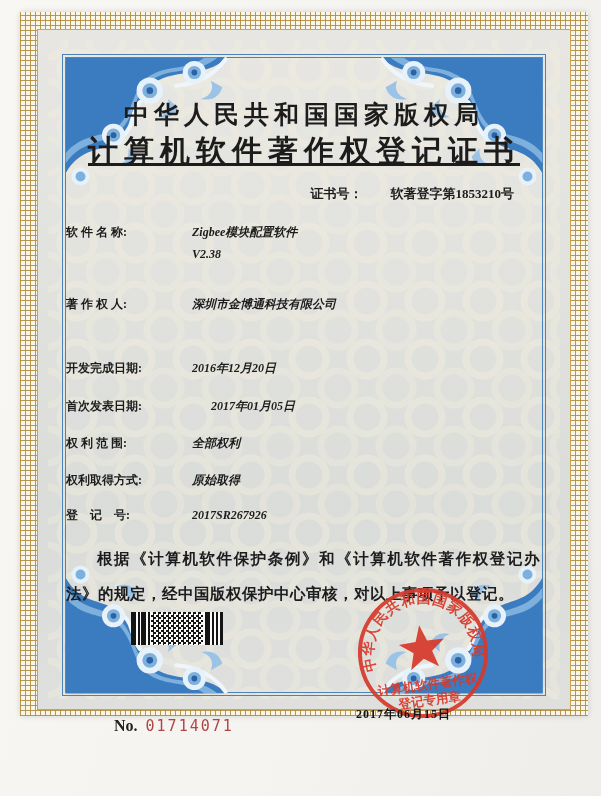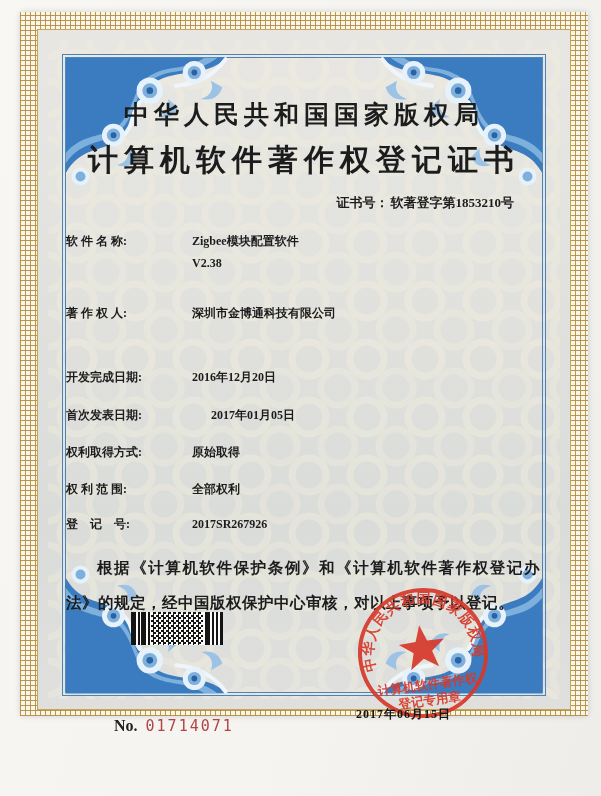--- a/index.html
+++ b/index.html
@@ -36,27 +36,27 @@
     border:4px double #4a82bb;pointer-events:none;
   }
   .corner{position:absolute;width:165px;height:165px;z-index:2;pointer-events:none;}
   .c-tl{top:26px;left:26px;}
   .c-tr{top:26px;right:26px;transform:scaleX(-1);}
   .c-bl{bottom:14px;left:26px;transform:scaleY(-1);}
   .c-br{bottom:14px;right:26px;transform:scale(-1,-1);}
   
   .content{position:absolute;inset:0;z-index:3;padding:0 28px;}
   .title1{margin-top:68px;text-align:center;font-size:25px;font-weight:bold;letter-spacing:5px;}
-  .title2{margin-top:9px;text-align:center;font-size:30px;font-weight:bold;letter-spacing:6px;}
+  .title2{text-align:center;font-size:30px;font-weight:bold;letter-spacing:6px;text-decoration:underline;}
   .certno{margin-top:13px;text-align:right;padding-right:28px;font-size:13px;font-weight:bold;}
-  .certno .lbl{margin-right:2px;}
+  .certno .lbl{margin-right:28px;}
   .fields{margin-top:18px;}
   .frow{display:flex;font-size:12px;font-weight:bold;line-height:22px;}
   .flabel{width:126px;flex:none;white-space:pre;}
-  .fvalue{flex:1;}
+  .fvalue{flex:1;font-style:italic;}
   .fvalue .v2{display:block;margin-top:0;}
   .mt1{margin-top:28px;} .mt2{margin-top:42px;} .mt3{margin-top:16px;gap:19px;}
   .mt4{margin-top:15px;} .mt5{margin-top:15px;} .mt6{margin-top:13px;}
   .statement{
     margin-top:15px;font-size:15.5px;font-weight:bold;line-height:35px;
     text-indent:2em;letter-spacing:.5px;text-align:justify;padding-right:2px;
   }
   
   .barcode{position:absolute;left:93px;top:582px;width:92px;height:33px;display:flex;z-index:3;}
   .bc-left{width:20px;height:100%;
@@ -144,27 +144,27 @@
           <span class="fvalue">深圳市金博通科技有限公司</span>
         </div>
         <div class="frow mt2">
           <span class="flabel">开发完成日期:</span>
           <span class="fvalue">2016年12月20日</span>
         </div>
         <div class="frow mt3">
           <span class="flabel">首次发表日期:</span>
           <span class="fvalue">2017年01月05日</span>
         </div>
+        <div class="frow mt5">
+          <span class="flabel">权 利 范 围:</span>
+          <span class="fvalue">全部权利</span>
+        </div>
         <div class="frow mt4">
           <span class="flabel">权利取得方式:</span>
           <span class="fvalue">原始取得</span>
-        </div>
-        <div class="frow mt5">
-          <span class="flabel">权 利 范 围:</span>
-          <span class="fvalue">全部权利</span>
         </div>
         <div class="frow mt6">
           <span class="flabel">登　记　号:</span>
           <span class="fvalue">2017SR267926</span>
         </div>
       </div>
 
       <div class="statement">根据《计算机软件保护条例》和《计算机软件著作权登记办法》的规定，经中国版权保护中心审核，对以上事项予以登记。</div>
     </div>
 

